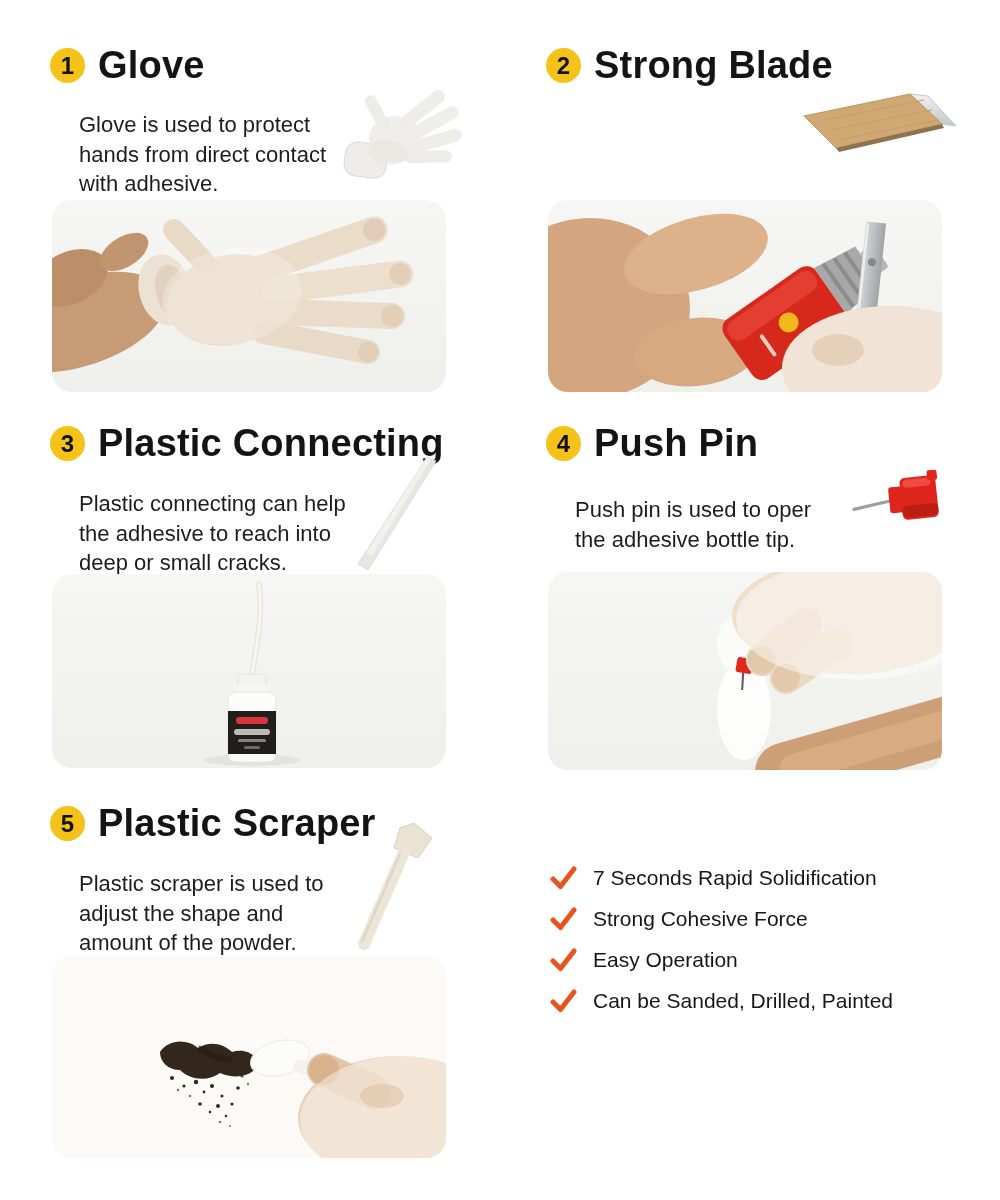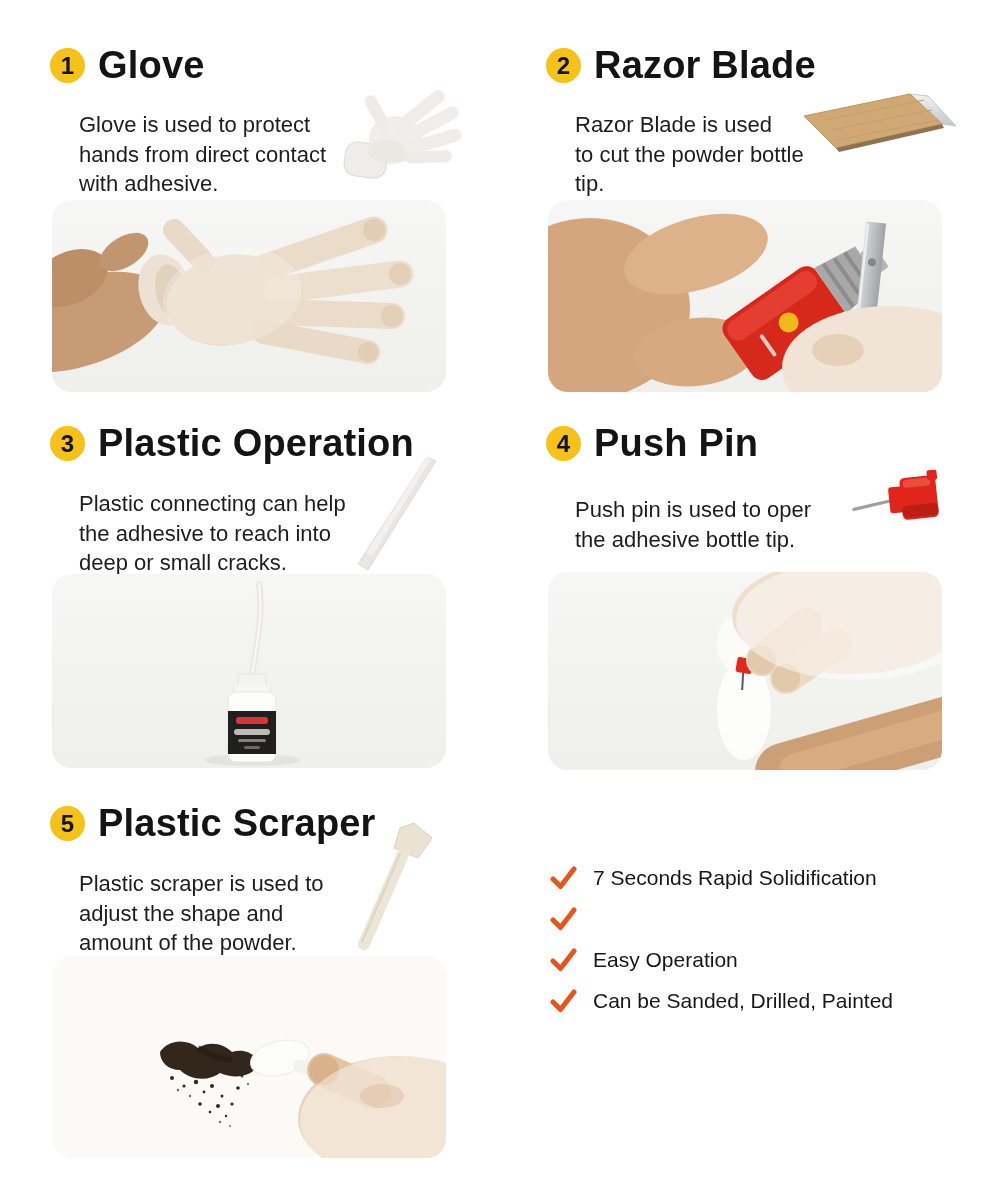--- a/index.html
+++ b/index.html
@@ -78,25 +78,22 @@
       <circle cx="322" cy="30" r="11" fill="#dcc0a7" opacity="0.55"></circle>
       <circle cx="348" cy="74" r="11" fill="#dcc0a7" opacity="0.55"></circle>
       <circle cx="340" cy="116" r="11" fill="#dcc0a7" opacity="0.5"></circle>
       <circle cx="316" cy="152" r="10" fill="#dcc0a7" opacity="0.5"></circle>
       <ellipse cx="180" cy="96" rx="70" ry="48" fill="#ffffff" opacity="0.22" transform="rotate(-10 180 96)"></ellipse>
     </svg>
   </div>
 
   <div class="sec-head" style="left:546px; top:44px;">
     <span class="badge">2</span>
-    <h2 class="title">Razor Blade</h2>
-  </div>
-  <p class="desc" style="left:558px; top:93px; width:310px;">Razor Blade is used
-to cut the powder bottle
-tip.</p>
+    <h2 class="title">Strong Blade</h2>
+  </div>
 
   <div class="item-icon" style="left:792px; top:82px; width:170px; height:95px;">
     <svg viewBox="0 0 170 95">
       <defs>
         <linearGradient id="metal1" x1="0" y1="0" x2="0" y2="1">
           <stop offset="0" stop-color="#f2f2f2"></stop>
             <stop offset="1" stop-color="#c3c6c8"></stop>
         </linearGradient>
       </defs>
       <path d="M118,12 L136,14 L164,44 L150,42 Z" fill="url(#metal1)" stroke="#b9bcbe" stroke-width="0.8"></path>
@@ -137,21 +134,21 @@
         <circle cx="320" cy="62" r="4" fill="#84888a"></circle>
       </g>
       <ellipse cx="342" cy="168" rx="108" ry="62" fill="#e3c6ac"></ellipse>
       <ellipse cx="342" cy="168" rx="108" ry="62" fill="#ffffff" opacity="0.5"></ellipse>
       <ellipse cx="290" cy="150" rx="26" ry="16" fill="#dbb997" opacity="0.45"></ellipse>
     </svg>
   </div>
 
   <div class="sec-head" style="left:50px; top:422px;">
     <span class="badge">3</span>
-    <h2 class="title">Plastic Operation</h2>
+    <h2 class="title">Plastic Connecting</h2>
   </div>
   <p class="desc" style="left:62px; top:472px; width:330px;">Plastic connecting can help
 the adhesive to reach into
 deep or small cracks.</p>
 
   <div class="item-icon" style="left:328px; top:452px; width:118px; height:122px;">
     <svg viewBox="0 0 118 122">
       <path d="M99,5 L108,9 L40,118 L30,112 Z" fill="#e7e6e2" stroke="#d8d7d2" stroke-width="0.8"></path>
       <path d="M99,5 L103,7 L44,104 L38,101 Z" fill="#f2f1ee"></path>
     </svg>
@@ -272,20 +269,21 @@
           </svg>
       </span>
       <span class="check-label">7 Seconds Rapid Solidification</span>
     </div>
     <div class="check-row">
       <span class="check-icon">
         <svg width="27" height="24" viewBox="0 0 27 24">
             <path d="M3 13 L10.5 20.5 L24 3" fill="none" stroke="#E8541C" stroke-width="5" stroke-linecap="round" stroke-linejoin="round"></path>
           </svg>
       </span>
+      <span class="check-label">Strong Cohesive Force</span>
     </div>
     <div class="check-row">
       <span class="check-icon">
         <svg width="27" height="24" viewBox="0 0 27 24">
             <path d="M3 13 L10.5 20.5 L24 3" fill="none" stroke="#E8541C" stroke-width="5" stroke-linecap="round" stroke-linejoin="round"></path>
           </svg>
       </span>
       <span class="check-label">Easy Operation</span>
     </div>
     <div class="check-row">

